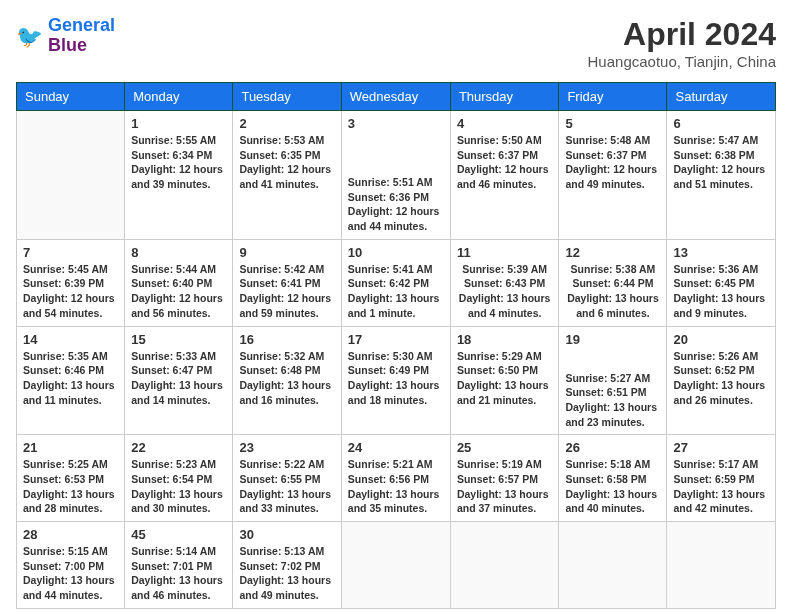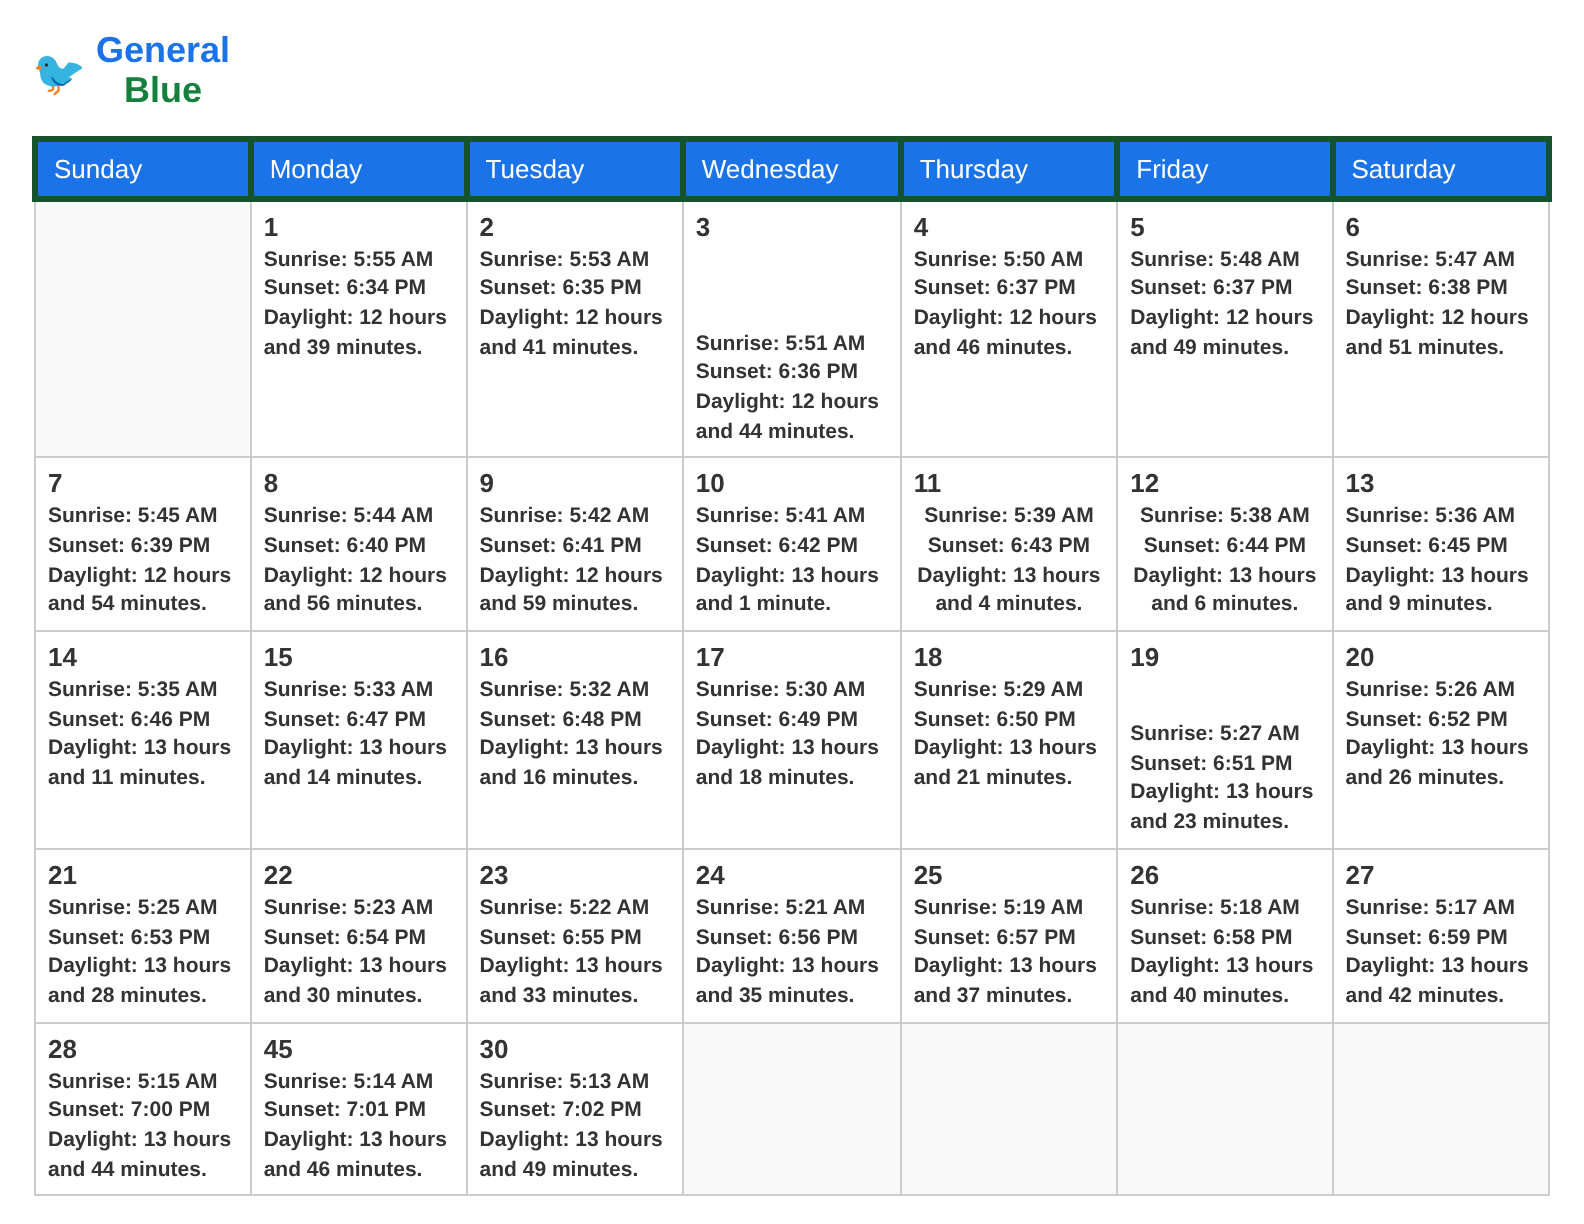--- a/index.html
+++ b/index.html
@@ -19,21 +19,20 @@
     .logo {
       display: flex;
       align-items: center;
       gap: 4px;
     }
     .logo-text {
       font-size: 18px;
       font-weight: bold;
       color: #333;
       line-height: 1.1;
-      text-align: center;
     }
     .logo-text span {
       color: #1a73e8;
     }
     .logo-bird {
       width: 28px;
       height: 28px;
     }
     .title-block {
       text-align: right;
@@ -52,21 +51,21 @@
       border-collapse: collapse;
       font-size: 11px;
     }
     .calendar thead th {
       background-color: #1a73e8;
       color: #fff;
       padding: 6px 8px;
       text-align: left;
       font-size: 13px;
       font-weight: normal;
-      border: 3px solid #14532d;
+      border: 1px solid #14532d;
     }
     .calendar tbody td {
       border: 1px solid #ccc;
       vertical-align: top;
       padding: 5px 6px;
       width: 110px;
       height: 85px;
     }
     .calendar tbody td.empty {
       background: #f9f9f9;
@@ -88,22 +87,26 @@
 </head>
 <body>
 
 <div class="header">
   <div class="logo">
     <svg class="logo-bird" viewBox="0 0 36 36">
       <text y="28" font-size="28">🐦</text>
     </svg>
     <div class="logo-text">
       <div><span>General</span></div>
-      <div style="color:#15803d;">Blue</div>
+      <div style="color:#701a75;">Blue</div>
     </div>
+  </div>
+  <div class="title-block">
+    <div class="month-year">April 2024</div>
+    <div class="location">Huangcaotuo, Tianjin, China</div>
   </div>
 </div>
 
 <table class="calendar">
   <thead>
     <tr>
     <th>Sunday</th>
         <th>Monday</th>
         <th>Tuesday</th>
         <th>Wednesday</th>

